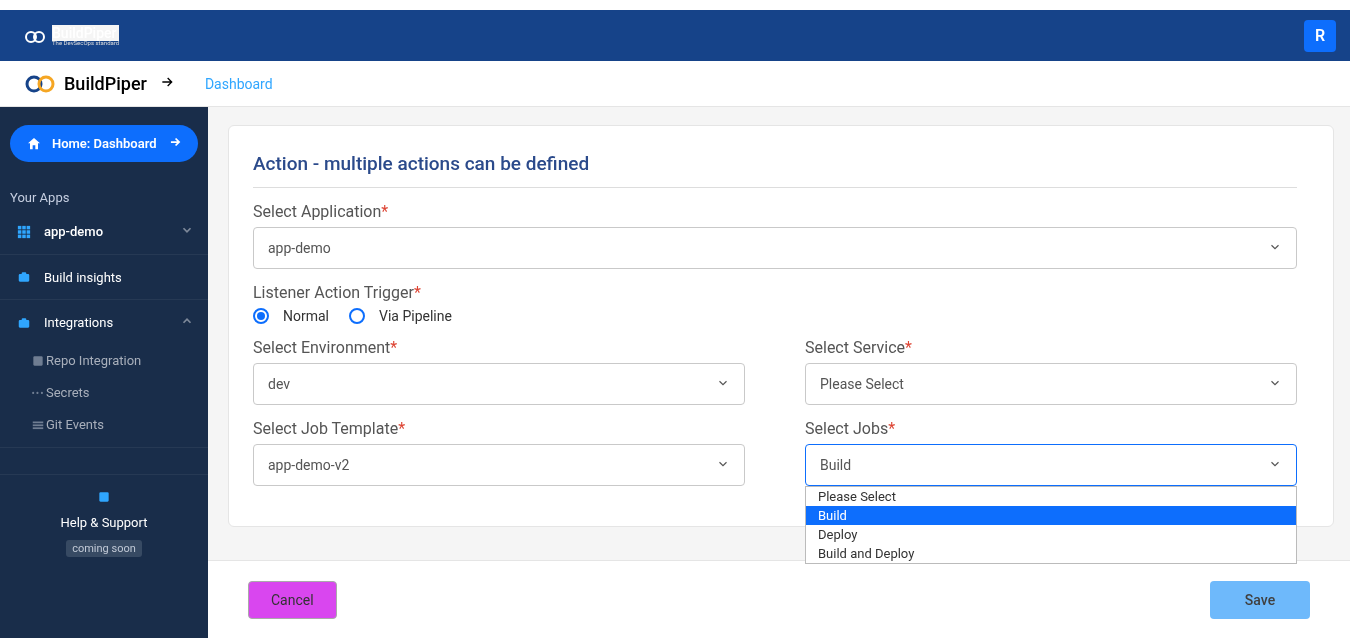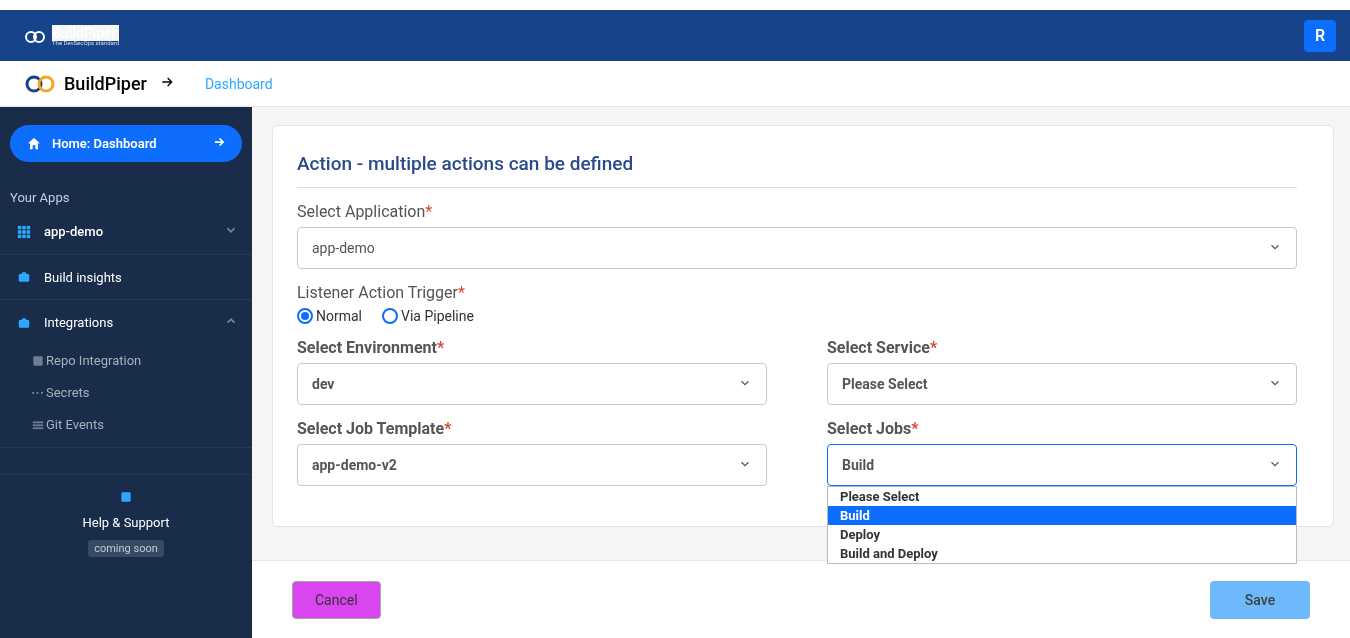--- a/index.html
+++ b/index.html
@@ -13,21 +13,21 @@
   .topbar-logo .sub { font-size: 6px; color: #ddd; margin-top: -2px; }
   .userbadge { width: 32px; height: 32px; background: #0d6efd; color: #fff; border-radius: 4px; display: flex; align-items: center; justify-content: center; font-weight: 600; }
 
   .secbar { height: 46px; background: #fff; border-bottom: 1px solid #e5e5e5; display: flex; align-items: center; padding-left: 24px; gap: 12px; }
   .secbar-logo { display: flex; align-items: center; gap: 8px; }
   .secbar-logo .otext { font-size: 18px; font-weight: 500; color: #000; }
   .secbar-arrow { font-size: 18px; color: #000; }
   .secbar-link { color: #2fa6ff; font-size: 14px; margin-left: 18px; }
 
   .layout { display: flex; height: calc(638px - 10px - 51px - 46px); }
-  .sidebar { width: 252px; background: #192d4a; color: #fff; flex-shrink: 0; padding-top: 12px; font-size: 13px; overflow-y:auto;}
+  .sidebar { width: 208px; background: #192d4a; color: #fff; flex-shrink: 0; padding-top: 12px; font-size: 13px; overflow-y:auto;}
   .home-btn { margin: 6px 10px 18px 10px; background: #0d6efd; color: #fff; border-radius: 20px; display: flex; align-items: center; justify-content: space-between; padding: 10px 16px; font-weight: 600; font-size: 13px; cursor: pointer; }
   .home-btn .left { display: flex; align-items: center; gap: 10px; }
   .side-section { padding: 10px 10px 4px 10px; color: #c5cee0; font-size: 13px; }
   .side-item { display: flex; align-items: center; justify-content: space-between; padding: 14px 14px 14px 16px; cursor: pointer; color:#fff; }
   .side-item.border { border-bottom: 1px solid rgba(255,255,255,0.06); }
   .side-item .left { display: flex; align-items: center; gap: 12px; }
   .side-item .chev { opacity: 0.7; }
   .sub-item { padding: 8px 14px 8px 30px; display:flex; align-items:flex-start; color: #a8afbb; font-size: 13px; cursor:pointer; }
   .icon-box { width:16px; height:16px; display:inline-flex; align-items:center; justify-content:center; }
   .help-row { display:flex; align-items:center; gap:10px; padding:14px 16px; color:#fff; border-top:1px solid rgba(255,255,255,0.06);}
@@ -37,24 +37,24 @@
   .card { margin:18px 16px 0 20px; background:#fff; border:1px solid #e5e5e5; border-radius:6px; padding:26px 36px 40px 24px; }
   .card h2 { color:#2b4a8b; font-weight:500; font-size:19px; margin-bottom:12px; }
   .card hr { border:none; border-top:1px solid #ddd; margin-bottom:14px; }
 
   .label { font-size:16px; color:#555; margin:14px 0 6px 0; }
   .label .req { color:#d43; }
   .select { width:100%; border:1px solid #c9c9c9; border-radius:4px; background:#fff; height:42px; display:flex; align-items:center; justify-content:space-between; padding:0 14px; font-size:14px; color:#555; cursor:pointer; }
   .select.focused { border:1px solid #0d6efd; }
   .select .chdown { color:#666; }
   .radio-row { display:flex; gap:20px; font-size:14px; color:#333; }
-  .radio-row label { display:flex; align-items:center; gap:3px; cursor:pointer;}
+  .radio-row label { display:flex; align-items:center; gap:14px; cursor:pointer;}
   .radio-dot { width:16px; height:16px; border:2px solid #0d6efd; border-radius:50%; display:inline-flex; align-items:center; justify-content:center;}
   .radio-dot.checked::after{ content:''; width:8px; height:8px; background:#0d6efd; border-radius:50%; }
-  .row2 { display:flex; gap:60px;font-weight:bold; }
+  .row2 { display:flex; gap:60px; }
   .row2 > .col { flex:1; min-width:0; }
   .dropdown-wrap { position:relative; }
   .dropdown { position:absolute; left:0; right:0; top:42px; background:#fff; border:1px solid #bbb; z-index:20; font-size:13px; color:#333; }
   .dropdown .opt { padding:2px 12px; cursor:pointer; }
   .dropdown .opt.selected { background:#0d6efd; color:#fff; }
 
   .footer { height:78px; border-top:1px solid #e5e5e5; background:#fff; display:flex; align-items:center; justify-content:space-between; padding:0 40px; margin-top:auto; }
   .btn { height:38px; padding:0 22px; border-radius:4px; font-size:14px; display:flex; align-items:center; justify-content:center; cursor:pointer; }
   .btn-cancel { border:1px solid #aaa; background:#d946ef; color:#333; }
   .btn-save { background:#6eb9fb; color:#404040; min-width:100px; font-weight:500;}

